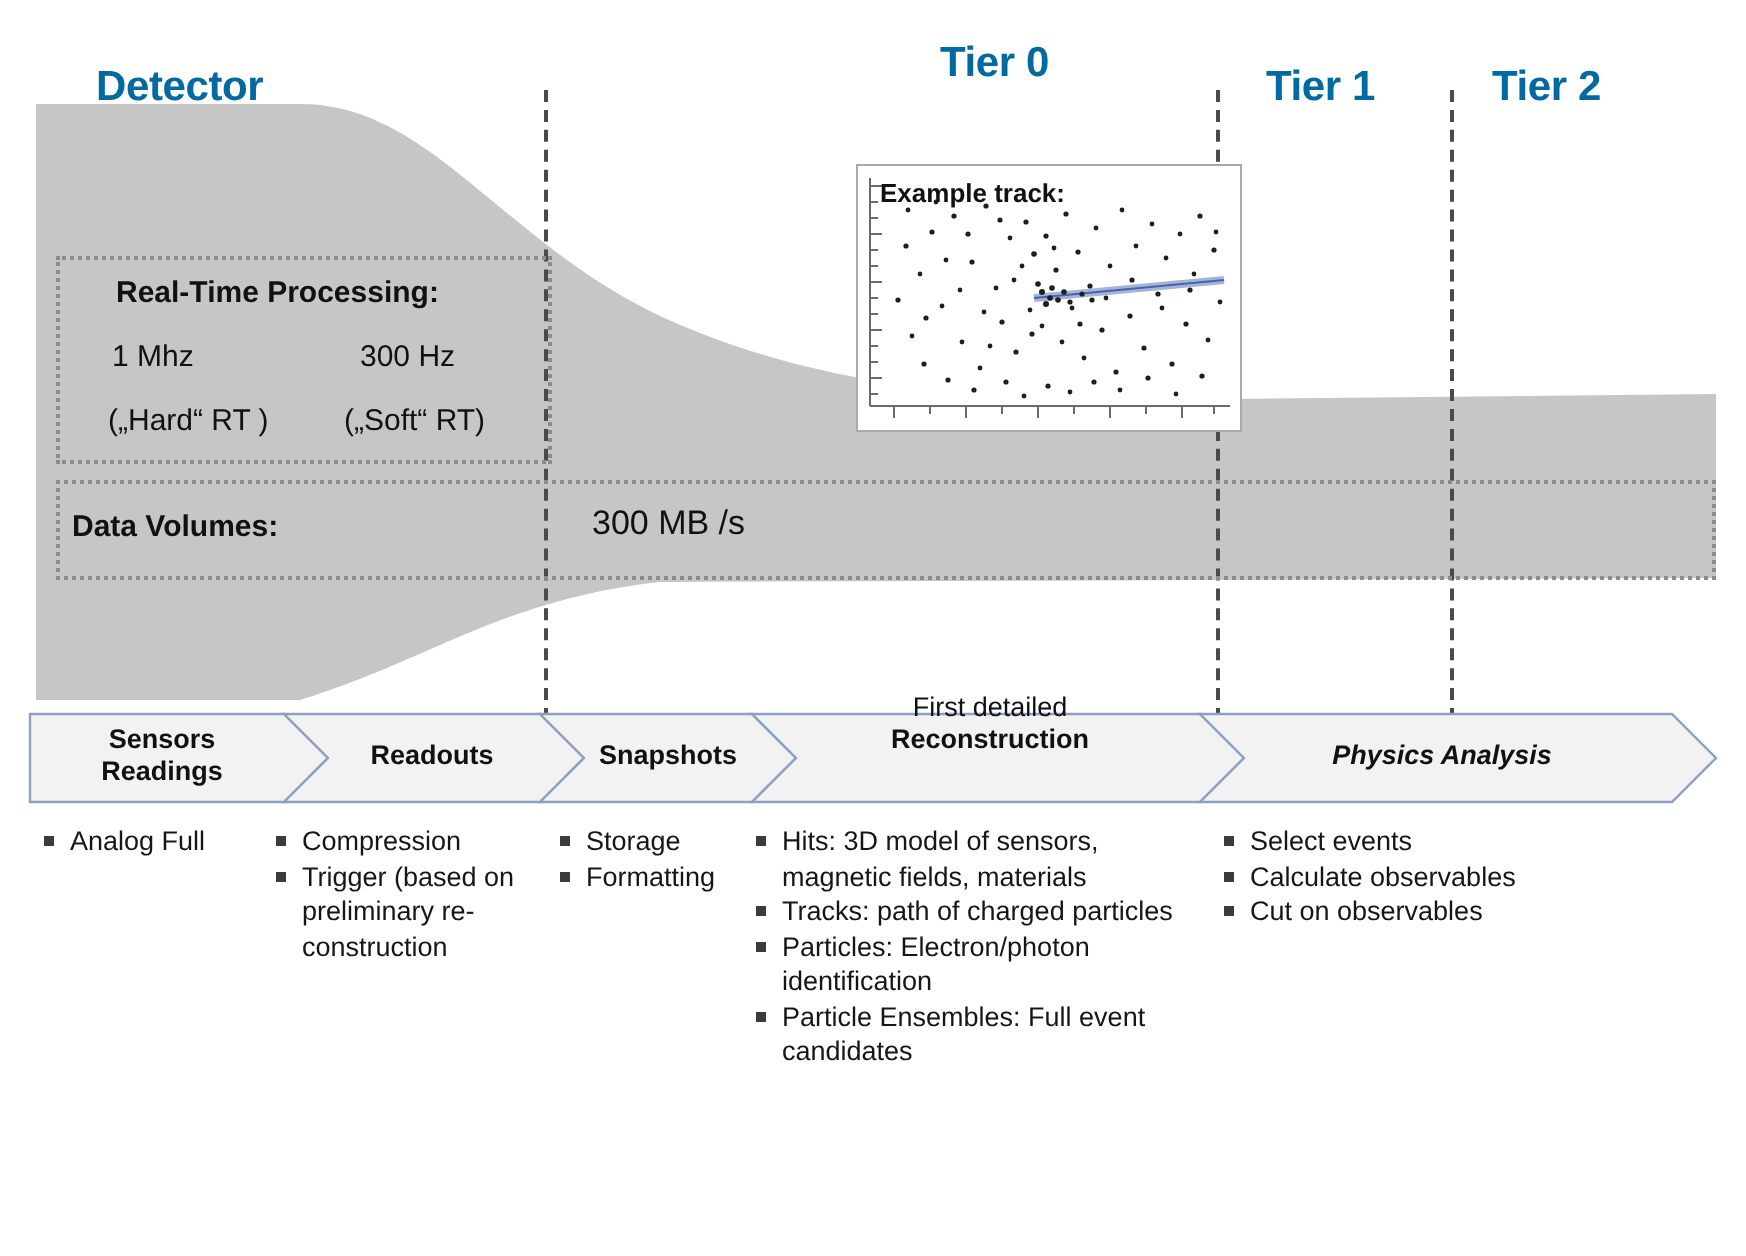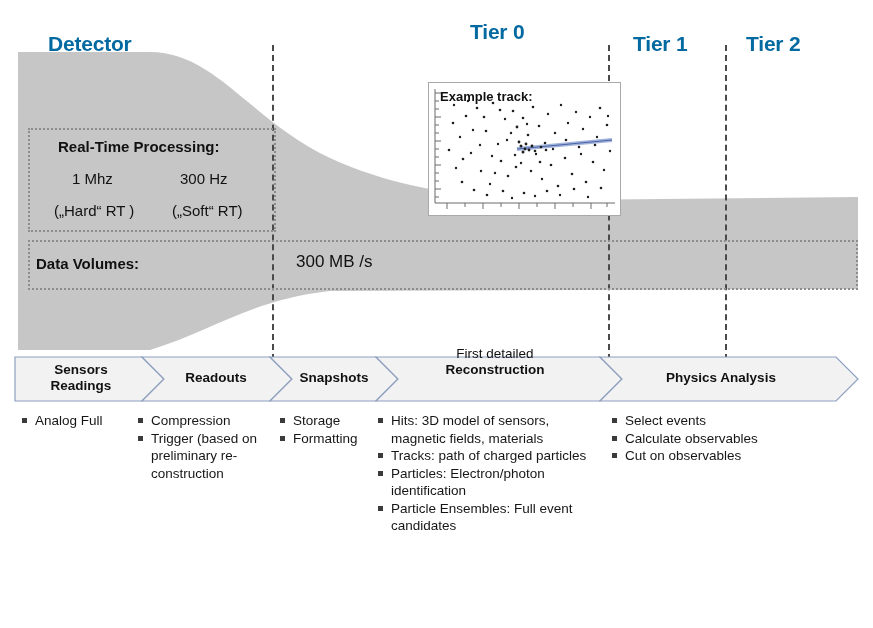--- a/index.html
+++ b/index.html
@@ -154,21 +154,21 @@
   <div class="tier-label" style="left:470px; top:20px;">Tier 0</div>
   <div class="tier-label" style="left:633px; top:32px;">Tier 1</div>
   <div class="tier-label" style="left:746px; top:32px;">Tier 2</div>
 
   <div class="vdash" style="left:272px; top:45px; height:315px;"></div>
   <div class="vdash" style="left:608px; top:45px; height:315px;"></div>
   <div class="vdash" style="left:725px; top:45px; height:315px;"></div>
 
   <div class="dotbox" style="left:28px; top:128px; width:248px; height:104px;"></div>
   <div class="rtp-title" style="left:58px; top:138px;">Real-Time Processing:</div>
-  <div class="rtp-cell" style="left:72px; top:170px;">1 Mhz</div>
+  <div class="rtp-cell" style="left:56px; top:170px;">1 Mhz</div>
   <div class="rtp-cell" style="left:180px; top:170px;">300 Hz</div>
   <div class="rtp-cell" style="left:54px; top:202px;">(„Hard“ RT )</div>
   <div class="rtp-cell" style="left:172px; top:202px;">(„Soft“ RT)</div>
 
   <div class="dotbox" style="left:28px; top:240px; width:830px; height:50px;"></div>
   <div class="dv-label" style="left:36px; top:255px;">Data Volumes:</div>
   <div class="dv-value" style="left:296px; top:252px;">300 MB /s</div>
 
   <div class="inset" style="left:428px; top:82px; width:193px; height:134px;">
     <svg width="191" height="132" viewBox="0 0 191 132">
@@ -319,21 +319,21 @@
   <div class="chev-label" style="left:156px; top:370px; width:120px;">
     <span class="bold">Readouts</span>
   </div>
   <div class="chev-label" style="left:282px; top:370px; width:104px;">
     <span class="bold">Snapshots</span>
   </div>
   <div class="chev-label" style="left:386px; top:346px; width:218px;">
     <span class="norm">First detailed</span>
     <span class="bold">Reconstruction</span>
   </div>
-  <div class="chev-label" style="left:608px; top:370px; width:226px;">
+  <div class="chev-label" style="left:608px; top:370px; width:226px;font-style:italic;">
     <span class="bold">Physics Analysis</span>
   </div>
 
   <div class="bullets" style="left:22px; top:412px; width:100px;">
     <ul>
       <li>Analog Full</li>
     </ul>
   </div>
 
   <div class="bullets" style="left:138px; top:412px; width:130px;">

